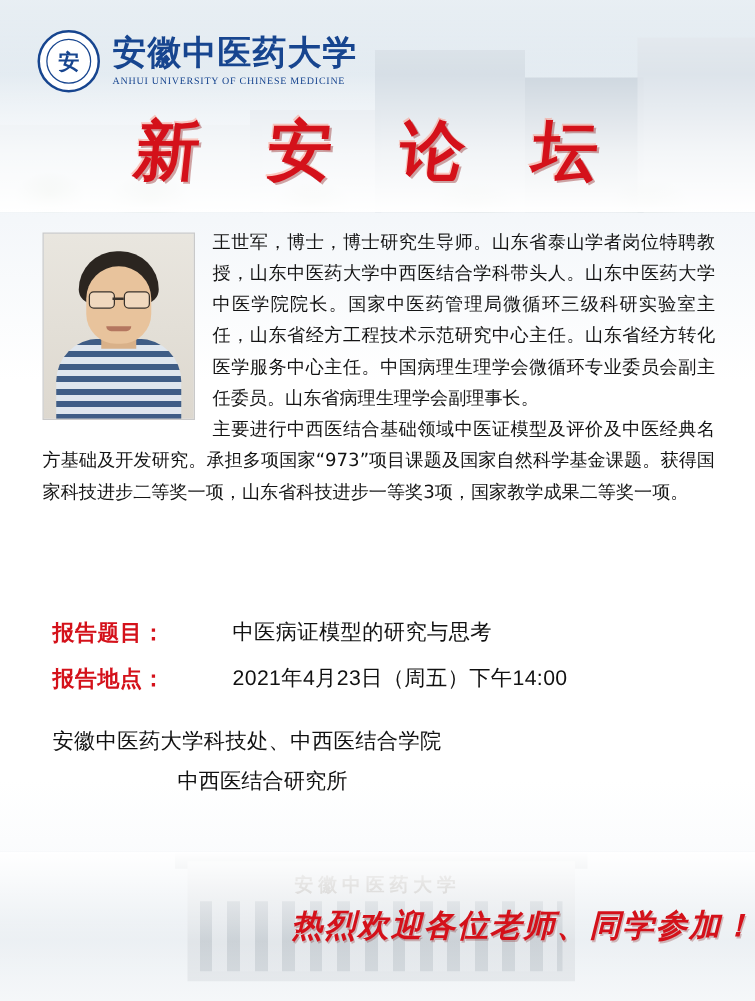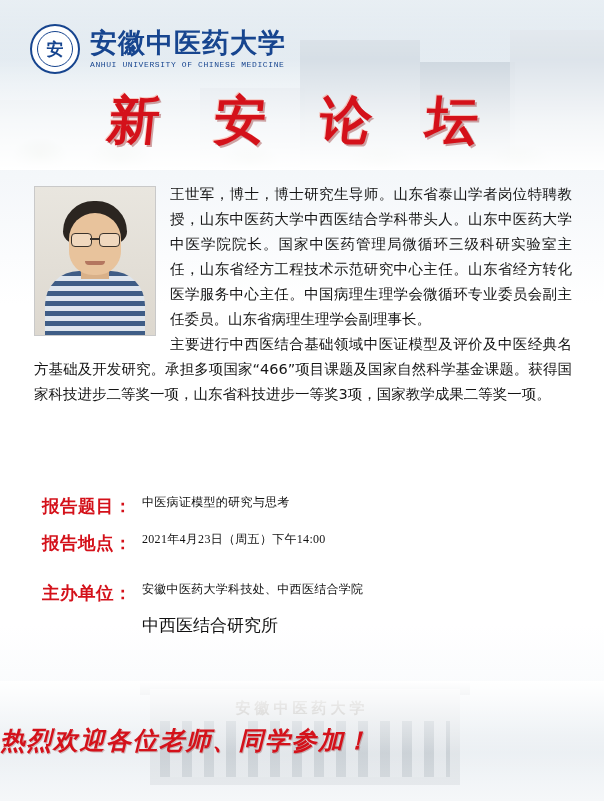--- a/index.html
+++ b/index.html
@@ -91,21 +91,21 @@
   }
   .logo-text .cn {
     font-family: "DejaVu Serif", serif;
     font-size: 27px;
     font-weight: bold;
     color: #17458f;
     letter-spacing: 1px;
     line-height: 1.05;
   }
   .logo-text .en {
-    font-family: Liberation Mono, monospace;
+    font-family: Liberation Serif, serif;
     font-size: 8px;
     color: #17458f;
     letter-spacing: 0.6px;
     margin-top: 2px;
   }
   
   .forum-title {
     position: absolute;
     left: 0; top: 86px;
     width: 604px;
@@ -190,32 +190,33 @@
   
   .details {
     position: absolute;
     left: 42px; top: 494px;
     width: 530px;
   }
   .d-row {
     display: flex;
     align-items: flex-start;
     margin-bottom: 13px;
-    font-family: Liberation Serif, serif;
+    font-family: Liberation Sans, sans-serif;
+    gap: 44px;
   }
   .d-label {
     flex: 0 0 auto;
     width: 100px;
     font-size: 17.5px;
     font-weight: bold;
     color: #d4111a;
     letter-spacing: 0.5px;
   }
   .d-value {
-    font-size: 12px;
+    font-size: 17px;
     color: #111111;
     letter-spacing: 0.3px;
   }
   .d-sub {
     margin-left: 100px;
     font-size: 17px;
     color: #111111;
     margin-top: -4px;
     margin-bottom: 4px;
     font-family: "DejaVu Sans", sans-serif;
@@ -260,21 +261,21 @@
   }
   .bb-fade {
     position: absolute;
     left: 0; top: 0; width: 604px; height: 120px;
     background: linear-gradient(180deg, #ffffff 0%, rgba(255,255,255,0.7) 25%, rgba(255,255,255,0.35) 60%, rgba(255,255,255,0.55) 100%);
   }
   .slogan {
     position: absolute;
     left: 0; bottom: 44px;
     width: 604px;
-    text-align: left;
+    text-align: right;
     font-family: Liberation Serif, serif;
     font-size: 25px;
     font-weight: bold;
     color: #d4111a;
     letter-spacing: 1.5px;
     text-shadow: 1px 1px 0 rgba(120,0,0,0.25);
     font-style: italic;
   }
 </style>
 </head>
@@ -311,37 +312,36 @@
       <div class="p-neck"></div>
       <div class="p-hair"></div>
       <div class="p-face"></div>
       <div class="p-glass-l"></div>
       <div class="p-glass-r"></div>
       <div class="p-bridge"></div>
       <div class="p-mouth"></div>
     </div>
     <div class="bio-text">
       <p class="bio-indent">王世军，博士，博士研究生导师。山东省泰山学者岗位特聘教授，山东中医药大学中西医结合学科带头人。山东中医药大学中医学院院长。国家中医药管理局微循环三级科研实验室主任，山东省经方工程技术示范研究中心主任。山东省经方转化医学服务中心主任。中国病理生理学会微循环专业委员会副主任委员。山东省病理生理学会副理事长。</p>
-      <p>主要进行中西医结合基础领域中医证模型及评价及中医经典名方基础及开发研究。承担多项国家“466”项目课题及国家自然科学基金课题。获得国家科技进步二等奖一项，山东省科技进步一等奖3项，国家教学成果二等奖一项。</p>
+      <p>主要进行中西医结合基础领域中医证模型及评价及中医经典名方基础及开发研究。承担多项国家“973”项目课题及国家自然科学基金课题。获得国家科技进步二等奖一项，山东省科技进步一等奖3项，国家教学成果二等奖一项。</p>
     </div>
   </div>
 
   <div class="details">
     <div class="d-row">
       <div class="d-label">报告题目：</div>
       <div class="d-value">中医病证模型的研究与思考</div>
     </div>
     <div class="d-row">
       <div class="d-label">报告地点：</div>
       <div class="d-value">2021年4月23日（周五）下午14:00</div>
     </div>
     <div class="d-row">
     </div>
     <div class="d-row">
-      <div class="d-label">主办单位：</div>
       <div class="d-value">安徽中医药大学科技处、中西医结合学院</div>
     </div>
     <div class="d-sub">中西医结合研究所</div>
   </div>
 
   <div class="bottom-band">
     <div class="bb-sky"></div>
     <div class="bb-roof"></div>
     <div class="bb-building"></div>
     <div class="bb-win"></div>

